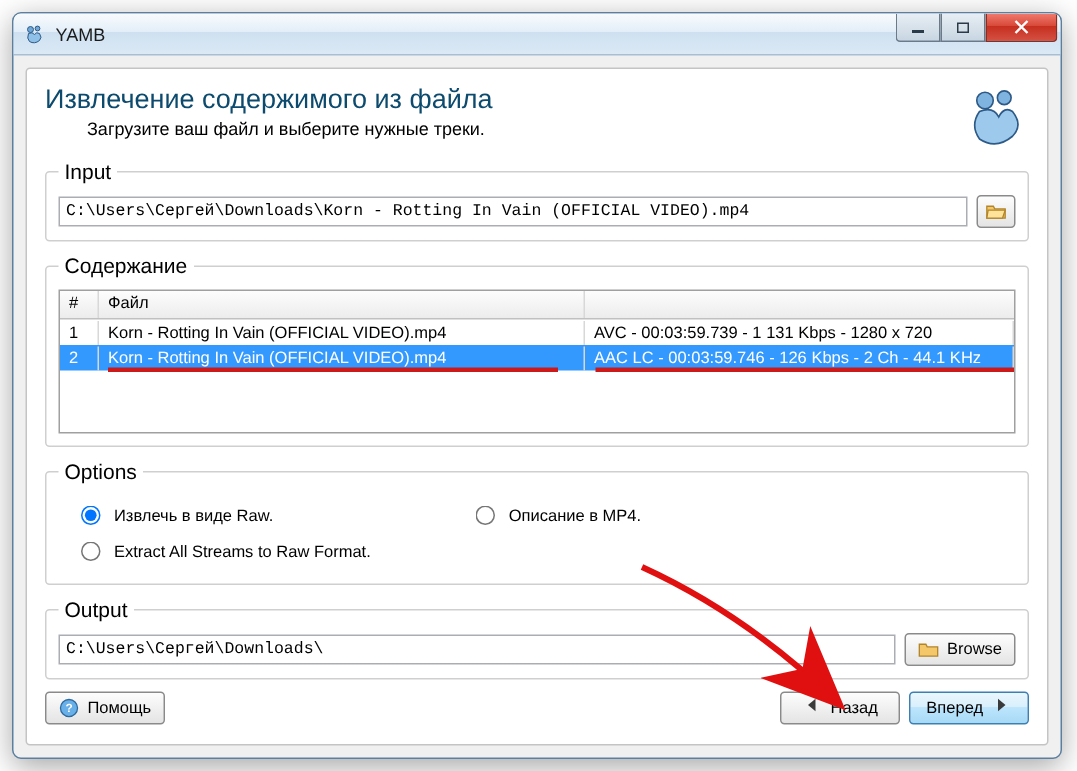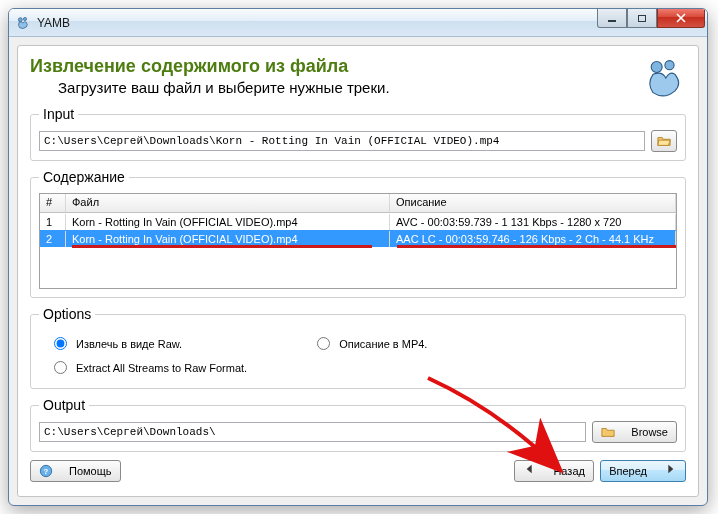--- a/index.html
+++ b/index.html
@@ -87,25 +87,25 @@
 
   .header {
     display: flex;
     position: relative;
     margin-bottom: 6px;
   }
   .header-text { flex: 1; }
   .header h1 {
     margin: 0 0 2px 0;
     font-size: 18px;
-    font-weight: bold;
-    color: #4d7c0f;
+    font-weight: normal;
+    color: #0c4a6e;
   }
   .header .sub {
-    font-size: 15px;
+    font-size: 12px;
     color: #000;
     padding-left: 28px;
   }
   .header .big-icon {
     width: 44px; height: 44px;
     display: flex;
     align-items: center; justify-content: center;
   }
 
   
@@ -138,21 +138,21 @@
   .icon-btn, .btn {
     height: 22px;
     border: 1px solid #8a8a8a;
     border-radius: 3px;
     background: linear-gradient(to bottom, #fdfdfd, #e4e4e4);
     font-family: inherit;
     font-size: 11px;
     padding: 0 8px;
     display: inline-flex;
     align-items: center;
-    gap: 16px;
+    gap: 5px;
     cursor: default;
   }
   .icon-btn { width: 26px; padding: 0; justify-content: center; }
 
   .btn.primary {
     border-color: #3c7fb1;
     background: linear-gradient(to bottom, #eaf6fd 0%, #d9f0fc 45%, #bee6fd 46%, #a7d9f5 100%);
   }
 
   
@@ -293,21 +293,20 @@
         </button>
       </div>
     </fieldset>
 
     <fieldset class="group">
       <legend>Содержание</legend>
       <div class="table-wrap">
         <div class="table-head">
           <div class="th col-num">#</div>
           <div class="th col-file">Файл</div>
-          <div class="th col-desc">Описание</div>
         </div>
         <div class="table-body">
           <div class="row">
             <div class="td col-num">1</div>
             <div class="td col-file">Korn - Rotting In Vain (OFFICIAL VIDEO).mp4</div>
             <div class="td col-desc">AVC - 00:03:59.739 - 1 131 Kbps - 1280 x 720</div>
           </div>
           <div class="row selected">
             <div class="td col-num">2</div>
             <div class="td col-file">Korn - Rotting In Vain (OFFICIAL VIDEO).mp4</div>

